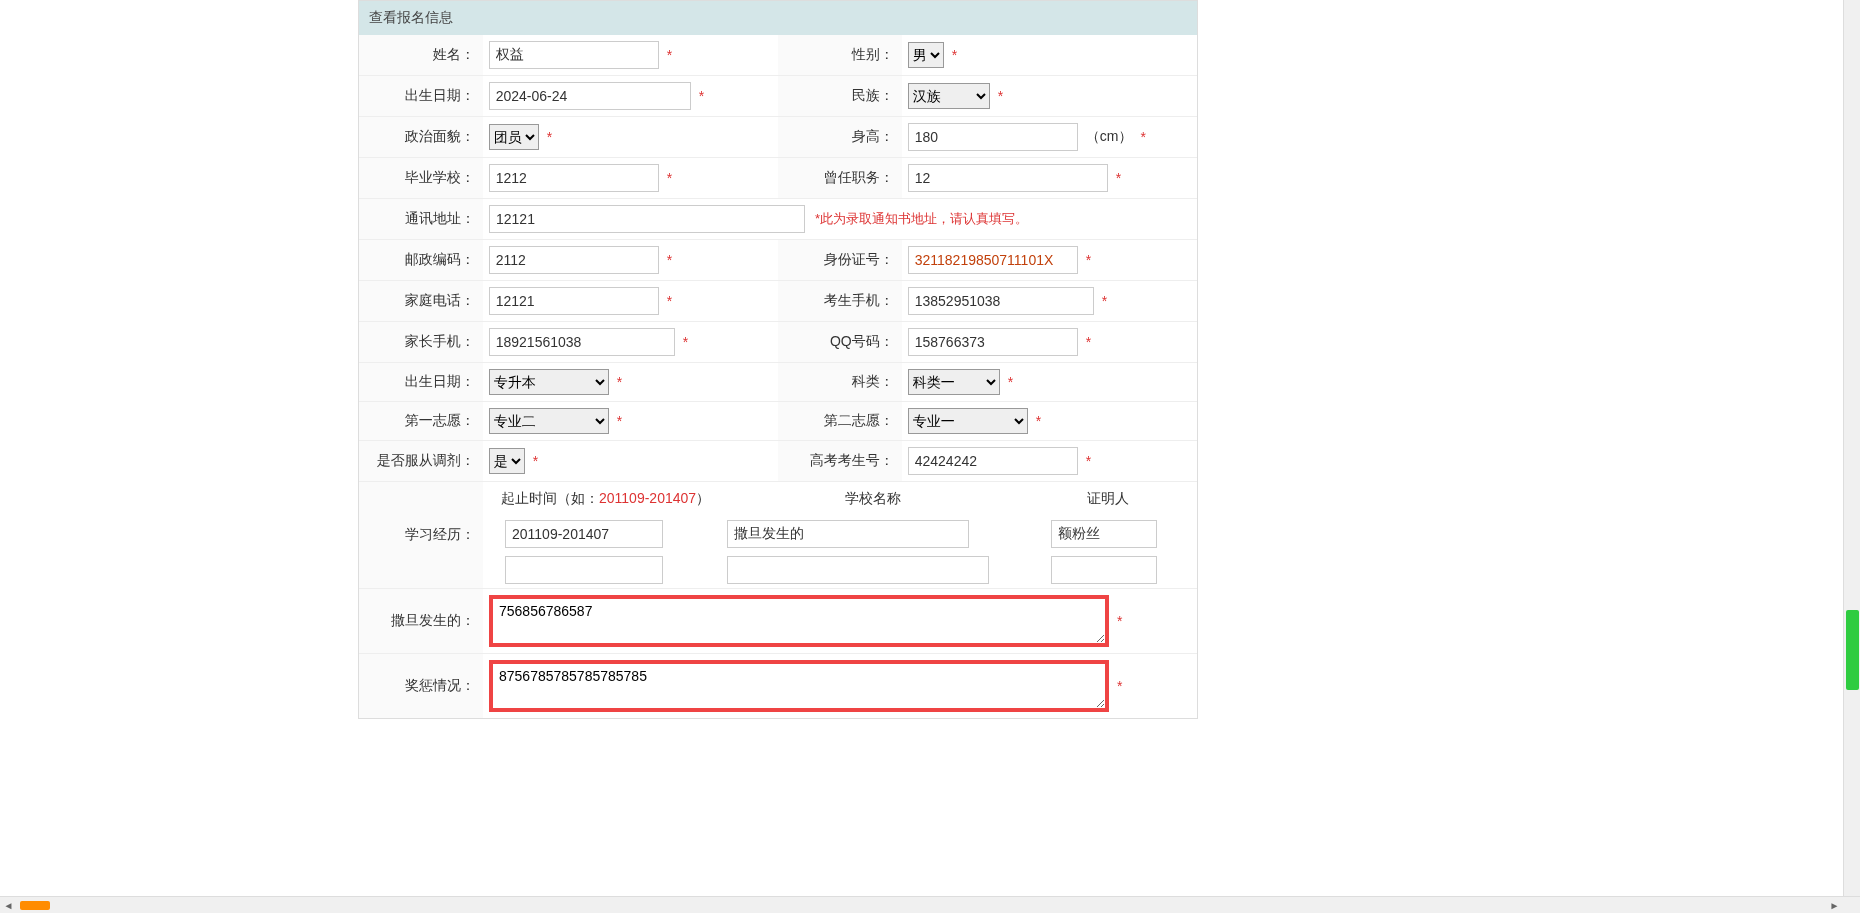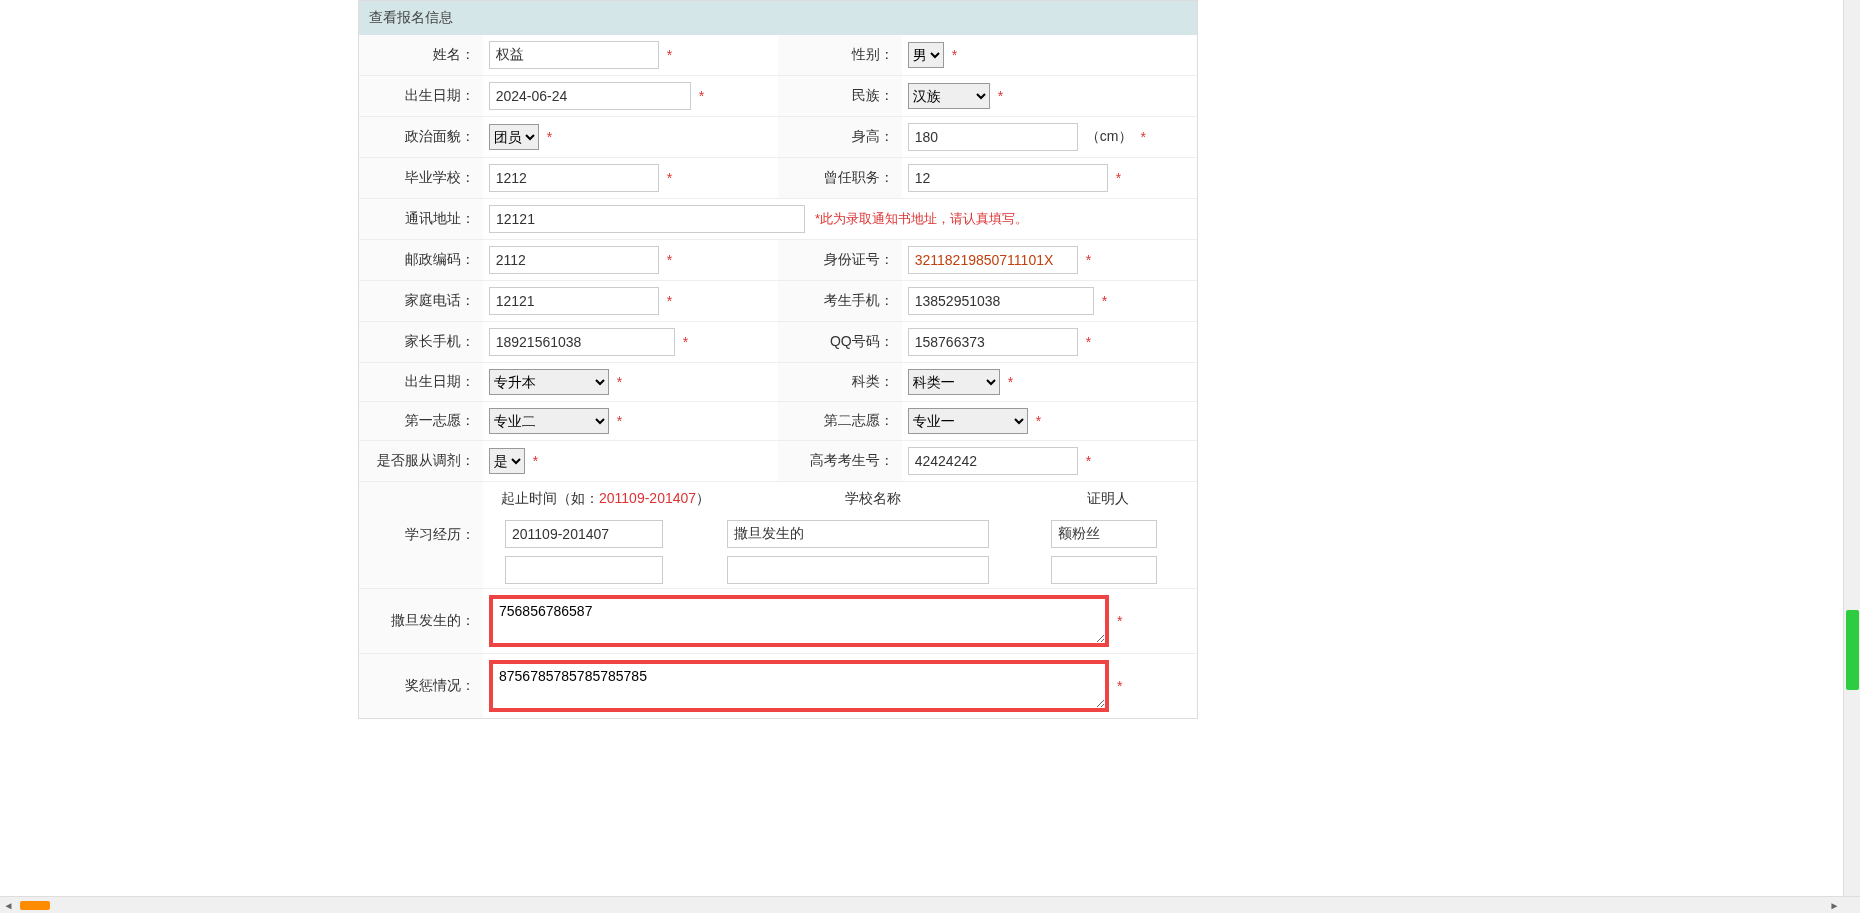--- a/index.html
+++ b/index.html
@@ -305,21 +305,21 @@
       <div class="value-cell-full" style="flex:1;padding:0">
         <div class="sub-header">
           <div class="sub-col1">
             <span class="hint-example-black">起止时间（如：</span><span class="hint-example">201109-201407</span><span class="hint-example-black">）</span>
           </div>
           <div class="sub-col2">学校名称</div>
           <div class="sub-col3">证明人</div>
         </div>
         <div class="sub-row">
           <div class="c1"><input type="text" style="width: 158px;" value="201109-201407"></div>
-          <div class="c2"><input type="text" style="width: 262px;" value="撒旦发生的"></div>
+          <div class="c2"><input type="text" style="width: 242px;" value="撒旦发生的"></div>
           <div class="c3"><input type="text" style="width: 106px;" value="额粉丝"></div>
         </div>
         <div class="sub-row">
           <div class="c1"><input type="text" style="width: 158px;" value=""></div>
           <div class="c2"><input type="text" style="width: 262px;" value=""></div>
           <div class="c3"><input type="text" style="width: 106px;" value=""></div>
         </div>
       </div>
     </div>
 

